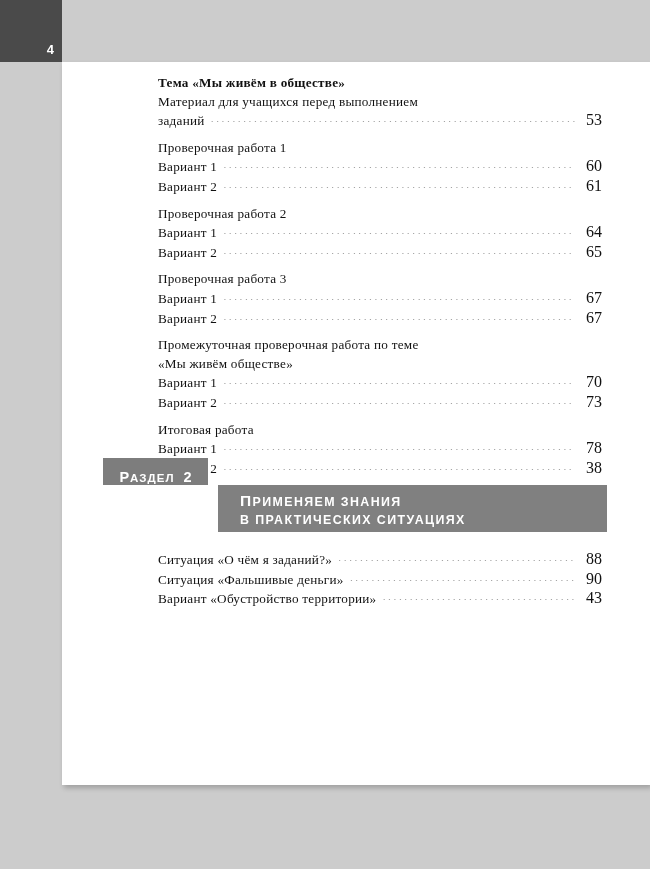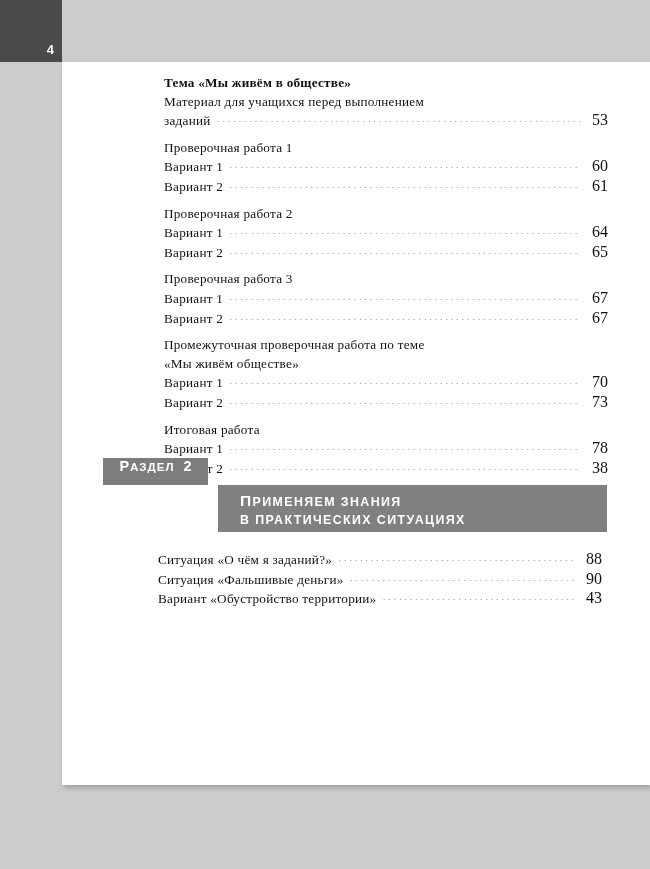--- a/index.html
+++ b/index.html
@@ -48,21 +48,21 @@
     color: #ffffff;
     font-family: "Liberation Sans", sans-serif;
     font-weight: bold;
     font-size: 13px;
     line-height: 1;
   }
 
   
   #toc {
     position: absolute;
-    left: 164px;
+    left: 158px;
     top: 74px;
     width: 444px;
   }
   .toc-group {
     margin-bottom: 8px;
   }
   .toc-group:last-child { margin-bottom: 0; }
 
   .toc-line {
     display: flex;
@@ -107,21 +107,21 @@
     position: absolute;
     left: 103px;
     top: 458px;
     width: 504px;
   }
   #section-tab {
     width: 105px;
     height: 27px;
     background: #7d7d7d;
     display: flex;
-    align-items: flex-start;
+    align-items: flex-end;
     justify-content: center;
     box-sizing: border-box;
   }
   .smallcaps {
     font-family: "Liberation Sans", sans-serif;
     font-weight: bold;
     color: #ffffff;
     letter-spacing: 1px;
   }
   #section-tab-label {

